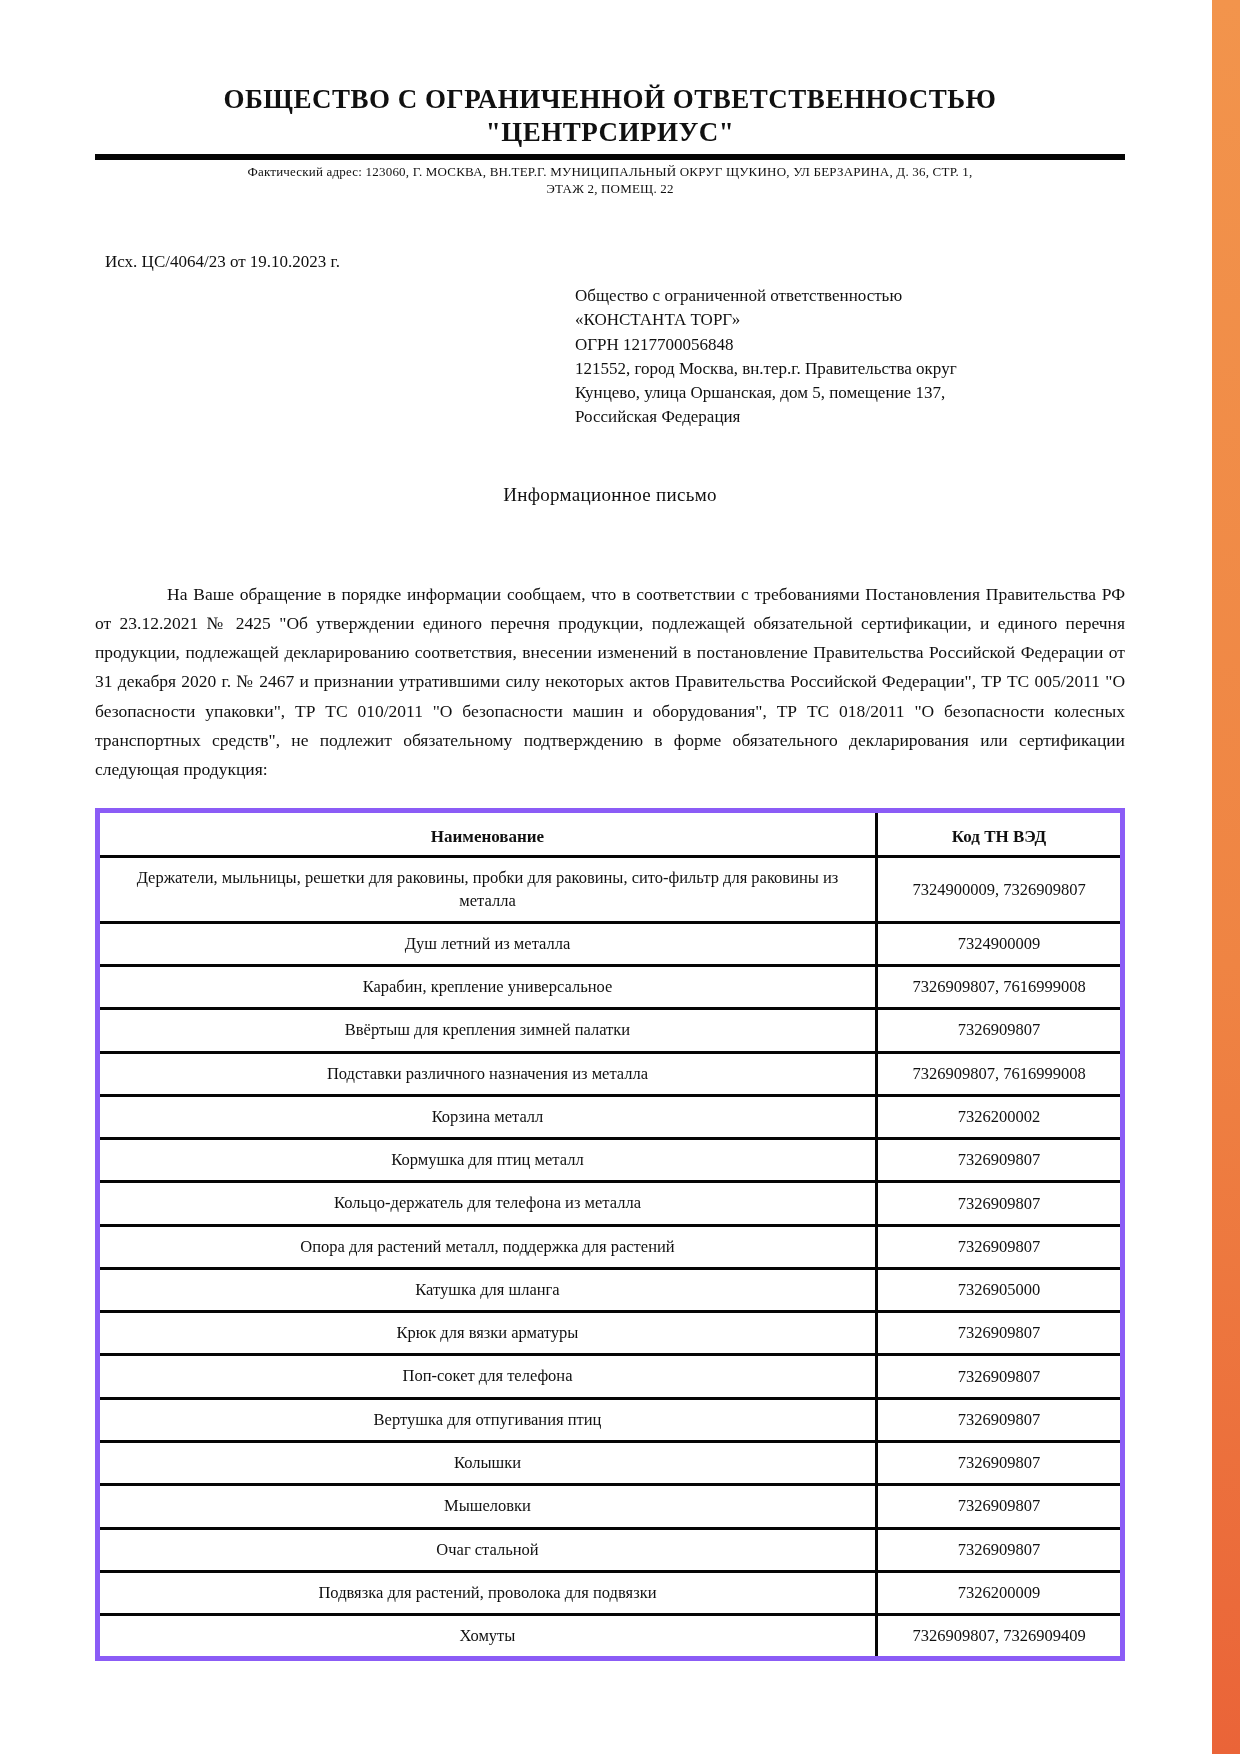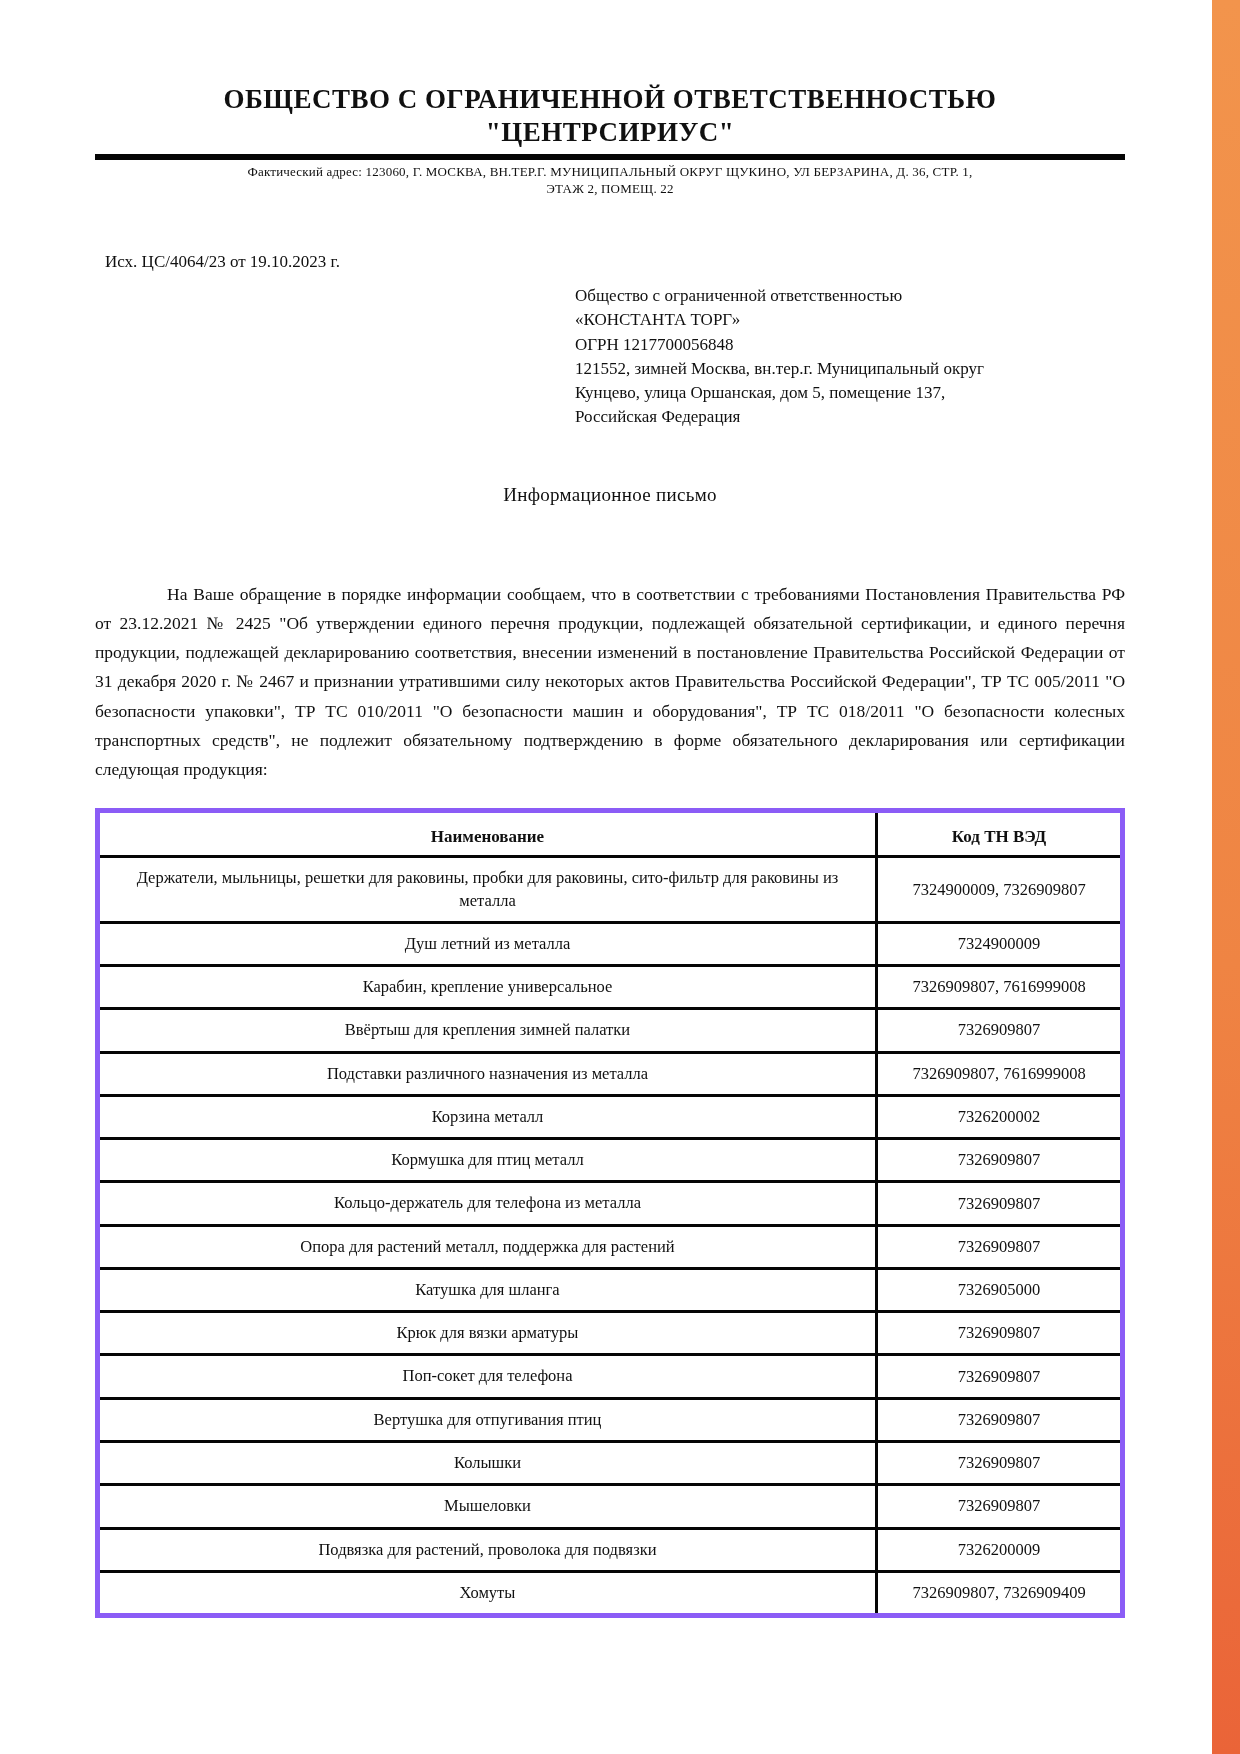--- a/index.html
+++ b/index.html
@@ -131,21 +131,21 @@
         <div>ЭТАЖ 2, ПОМЕЩ. 22</div>
       </div>
     </div>
 
     <div class="ref-line">Исх. ЦС/4064/23 от 19.10.2023 г.</div>
 
     <div class="recipient-block">
         <div class="rcpt-line">Общество с ограниченной ответственностью</div>
         <div class="rcpt-line">«КОНСТАНТА ТОРГ»</div>
         <div class="rcpt-line">ОГРН 1217700056848</div>
-        <div class="rcpt-line">121552, зимней Москва, вн.тер.г. Муниципальный округ</div>
+        <div class="rcpt-line">121552, город Москва, вн.тер.г. Правительства округ</div>
         <div class="rcpt-line">Кунцево, улица Оршанская, дом 5, помещение 137,</div>
         <div class="rcpt-line">Российская Федерация</div>
       </div>
 
     <div class="letter-title">Информационное письмо</div>
 
     <div class="body-paragraph"><span>На Ваше обращение в порядке информации сообщаем, что в соответствии с требованиями Постановления Правительства РФ от 23.12.2021 № 2425 "Об утверждении единого перечня продукции, подлежащей обязательной </span><span class="b">сертификации,</span><span> и единого перечня продукции, подлежащей декларированию соответствия, </span><span class="b">внесении изменений</span><span> в постановление Правительства Российской Федерации от 31 декабря 2020 г. № 2467 </span><span class="b">и признании утратившими</span><span> силу некоторых актов Правительства Российской </span><span class="b">Федерации",</span><span> ТР ТС 005/2011 "О безопасности </span><span class="b">упаковки",</span><span> ТР ТС 010/2011 "О безопасности машин и оборудования", ТР ТС 018/2011 "О безопасности </span><span class="b">колесных транспортных</span><span> средств",  не подлежит обязательному подтверждению в форме обязательного декла</span><span class="b">рирования</span><span> или сертификации следующая продукция:</span></div>
 
     <table class="product-table">
       <thead>
@@ -209,20 +209,24 @@
           </tr>
           <tr>
             <td class="name-cell">Колышки</td>
             <td class="code-cell">7326909807</td>
           </tr>
           <tr>
             <td class="name-cell">Мышеловки</td>
             <td class="code-cell">7326909807</td>
           </tr>
           <tr>
+            <td class="name-cell">Очаг стальной</td>
+            <td class="code-cell">7326909807</td>
+          </tr>
+          <tr>
             <td class="name-cell">Подвязка для растений, проволока для подвязки</td>
             <td class="code-cell">7326200009</td>
           </tr>
           <tr>
             <td class="name-cell">Хомуты</td>
             <td class="code-cell">7326909807, 7326909409</td>
           </tr>
         </tbody>
     </table>
 

